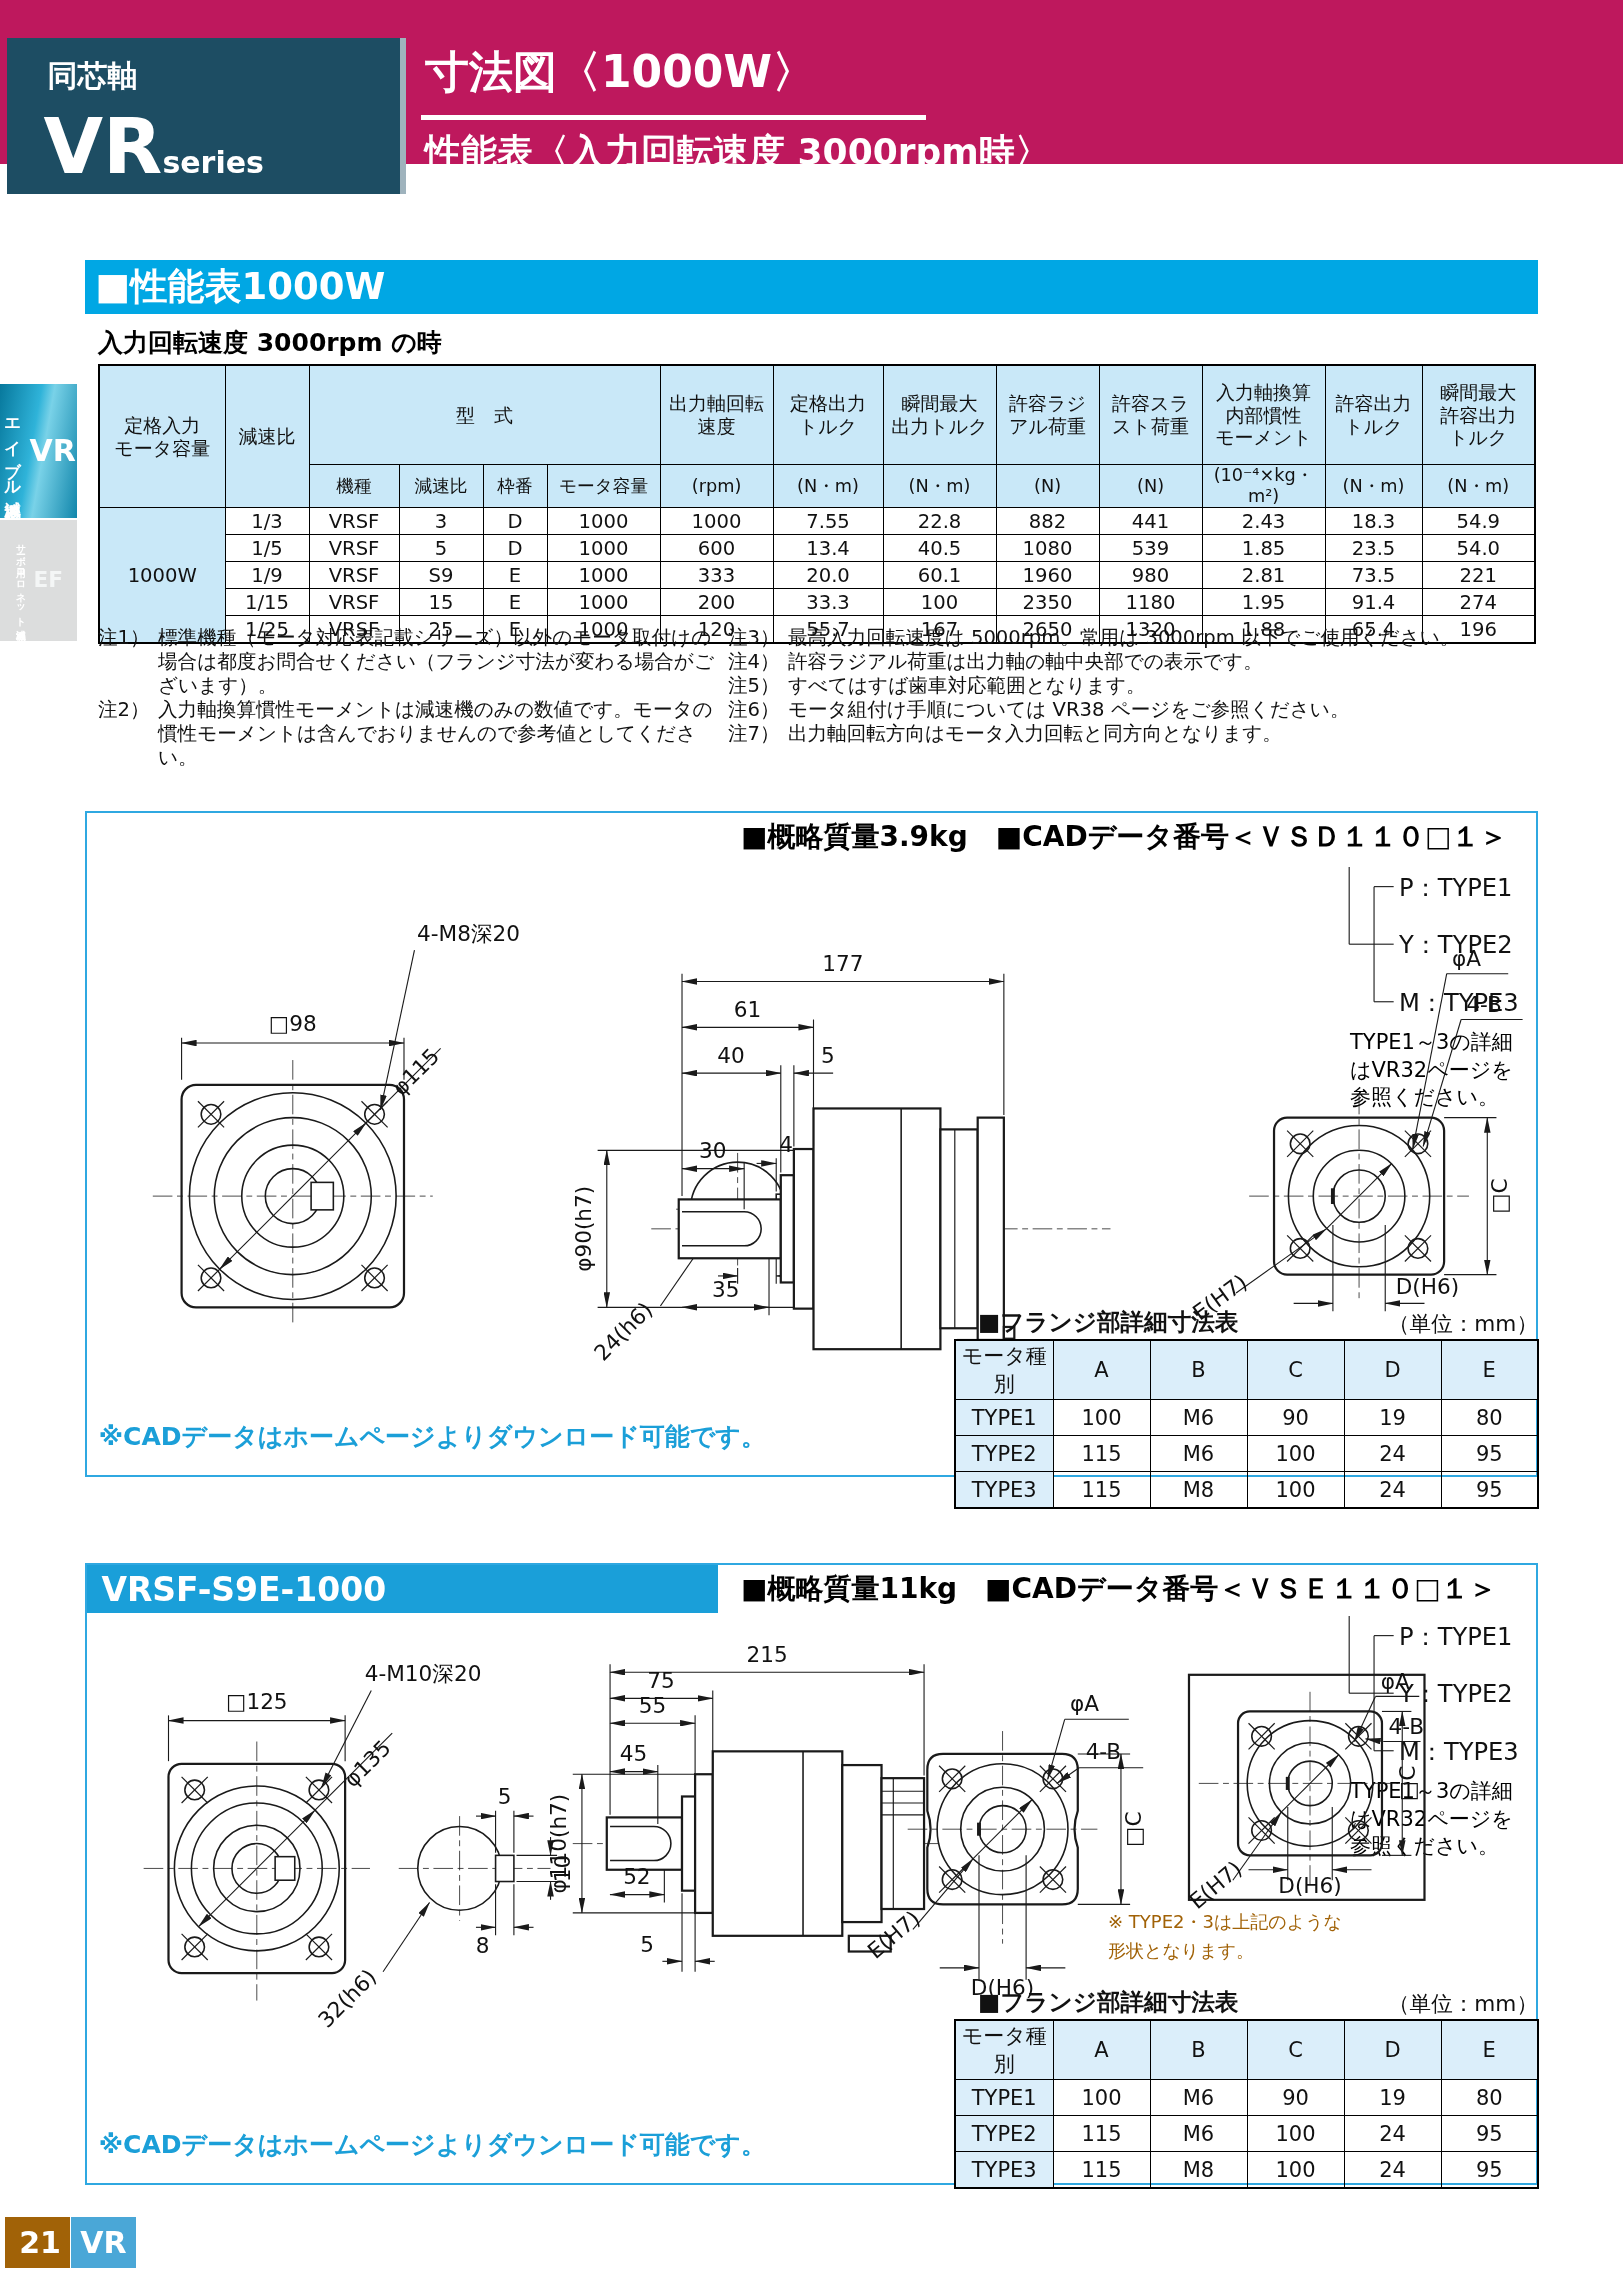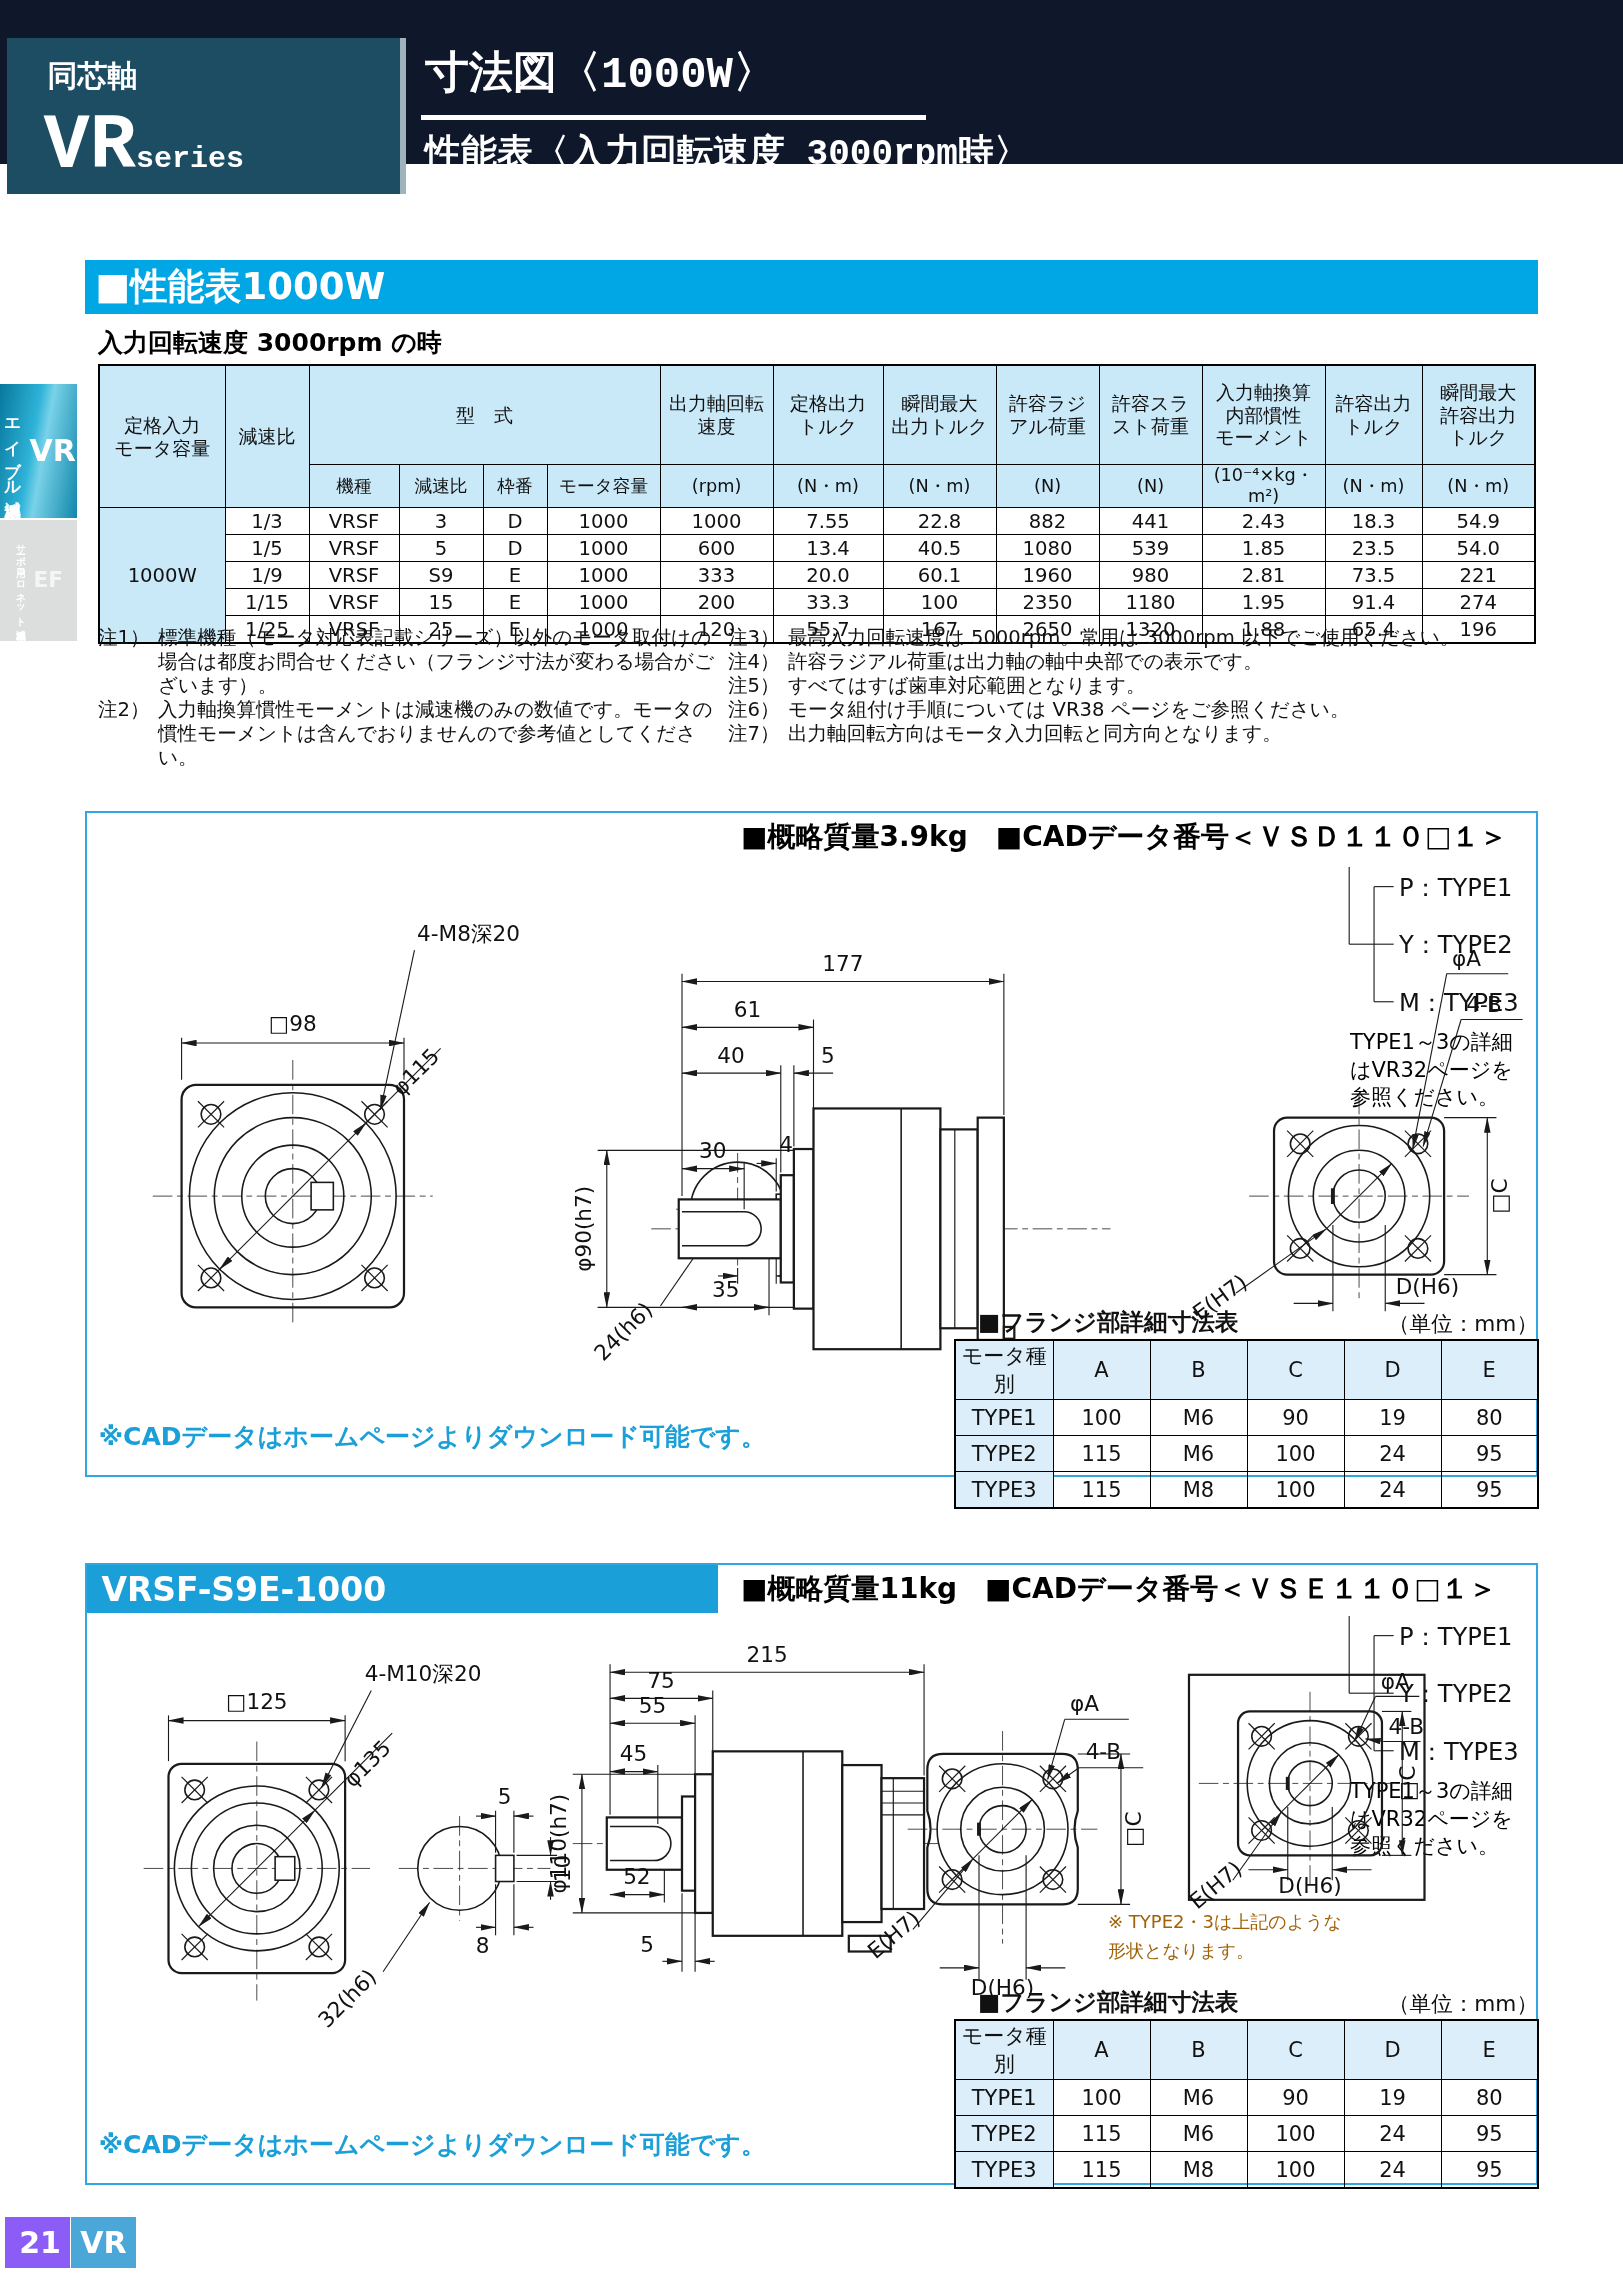--- a/index.html
+++ b/index.html
@@ -1,20 +1,20 @@
 <!DOCTYPE html>
 <html style="font-size:10.5px"><head>
 <meta charset="utf-8">
 <style>
   html,body{margin:0;padding:0;background:#fff;}
   .page{position:relative;width:1623px;height:2295px;background:#fff;overflow:hidden;
         font-family:"DejaVu Sans","Liberation Sans",sans-serif;color:#111;}
   .abs{position:absolute;}
   
-  .banner{left:0;top:0;width:1623px;height:164px;background:#0f172a;font-family:Liberation Mono, monospace;}
+  .banner{left:0;top:0;width:1623px;height:164px;background:#be185d;}
   .logo-box{left:6.5px;top:38px;width:393px;height:156px;background:#1d4d63;border-right:6.5px solid #9fb3bd;}
   .logo-coax{left:41px;top:18.3px;font-size:30px;font-weight:bold;color:#fff;}
   .logo-vr{left:37px;top:70px;font-size:77px;font-weight:bold;color:#fff;line-height:1;}
   .logo-series{font-size:30px;font-weight:bold;color:#fff;}
   .banner-title{left:425px;top:43px;font-size:44px;font-weight:bold;color:#fff;}
   .banner-rule{left:421px;top:115px;width:505px;height:4.6px;background:#fff;}
   .banner-subtitle{left:425px;top:128px;font-size:36px;font-weight:bold;color:#fff;}
   
   .tab{left:0;display:flex;justify-content:center;align-items:center;gap:6.5px;}
   .tab-vr{top:384px;width:77px;height:134px;background:linear-gradient(100deg,#07789c 0%,#2fb3d9 42%,#79d2e8 55%,#1186ab 100%);}
@@ -60,21 +60,21 @@
   
   .flange-block{width:584px;}
   .flange-head{display:flex;justify-content:space-between;align-items:flex-end;height:29px;}
   .flange-title{font-size:23.6px;font-weight:bold;margin-left:24px;}
   .flange-unit{font-size:21.6px;}
   .flange-table{width:584px;table-layout:fixed;border:2px solid #000;margin-top:1px;}
   .flange-table th,.flange-table td{border:1.3px solid #000;text-align:center;font-size:21px;height:33px;font-weight:normal;}
   .flange-table thead th{background:#dbeefa;}
   .flange-table td.mt{background:#dbeefa;}
   
-  .page-box{left:5.2px;top:2217px;width:65px;height:51px;background:#8b5cf6;color:#fff;font-size:30px;font-weight:bold;
+  .page-box{left:5.2px;top:2217px;width:65px;height:51px;background:#a16207;color:#fff;font-size:30px;font-weight:bold;
      display:flex;align-items:center;justify-content:flex-end;padding-right:9.2px;box-sizing:border-box;}
   .series-box{left:71px;top:2217px;width:65px;height:51px;background:#4aa7d7;color:#fff;font-size:30px;font-weight:bold;
      display:flex;align-items:center;justify-content:center;}
   
   svg{overflow:visible;}
   .o2{fill:none;stroke:#1a1a1a;stroke-width:2.4px;}
   .o3{fill:none;stroke:#1a1a1a;stroke-width:3.4px;}
   .s3{fill:#fff;stroke:#1a1a1a;stroke-width:3.4px;}
   .s2f{fill:#fff;stroke:#1a1a1a;stroke-width:2.4px;}
   .o15{fill:none;stroke:#1a1a1a;stroke-width:1.8px;}

